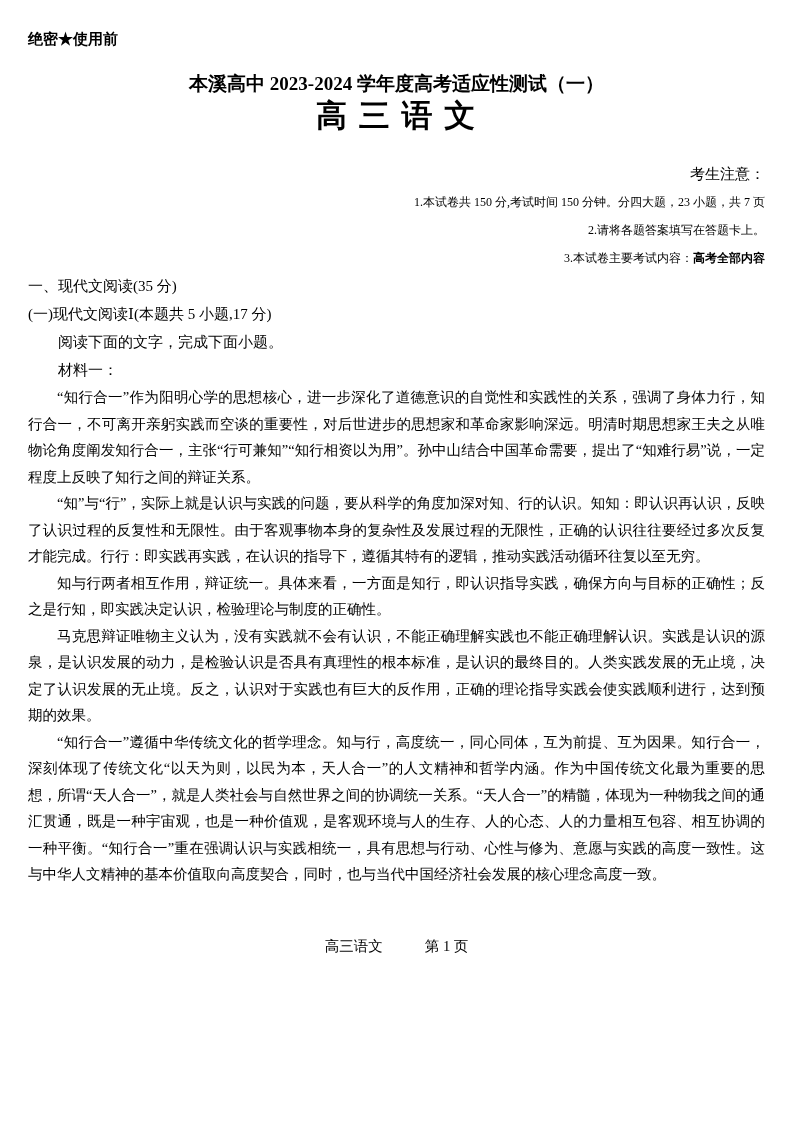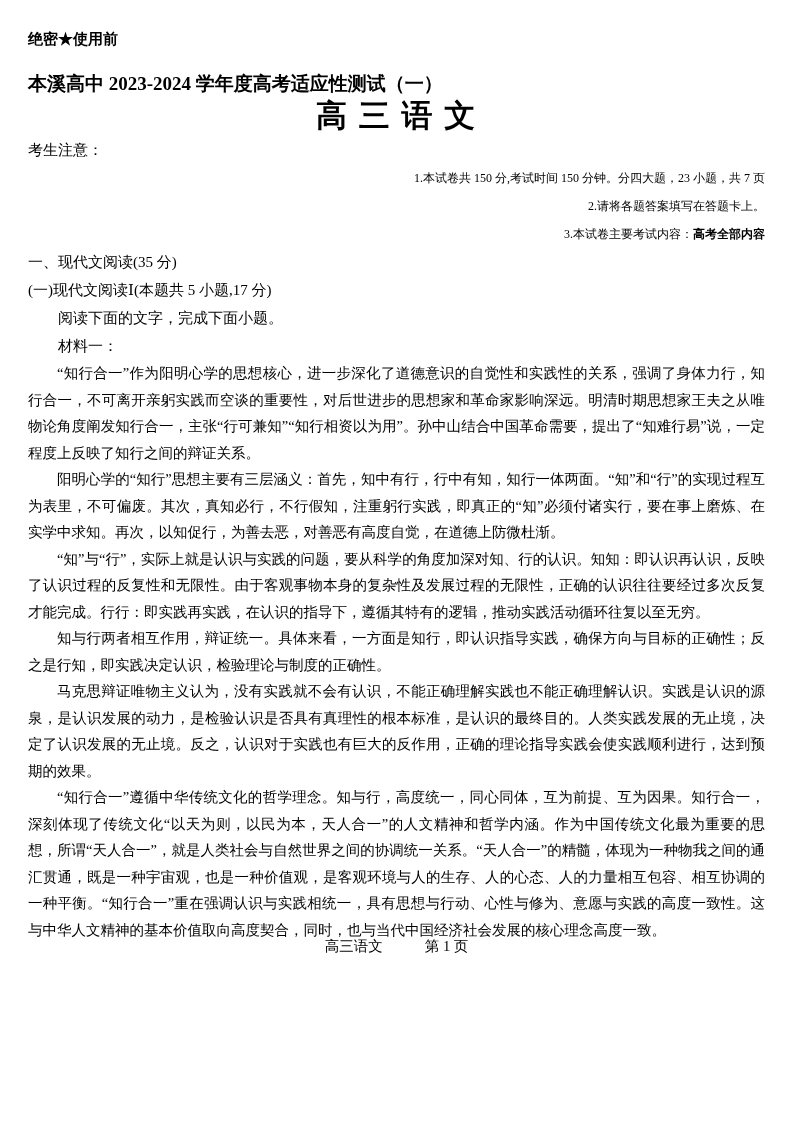--- a/index.html
+++ b/index.html
@@ -16,35 +16,38 @@
     background: #ffffff;
     padding: 30px 28px 0 28px;
     overflow: hidden;
   }
   .classification {
     font-weight: bold;
     font-size: 15px;
     line-height: 18px;
   }
   .exam-title {
+    text-align: center;
     font-weight: bold;
     font-size: 19px;
     margin-top: 24px;
     line-height: 24px;
   }
   .subject-title {
     text-align: center;
     font-weight: bold;
     font-size: 31px;
     line-height: 40px;
     letter-spacing: 2px;
   }
   .notice-header {
     font-size: 15px;
+    margin-top: 24px;
     line-height: 28px;
+    text-align: right;
   }
   .notice-item {
     font-size: 12px;
     line-height: 28px;
     padding-left: 15px;
     text-align: right;
   }
   .notice-item b { font-weight: bold; }
   .section-line {
     font-size: 15px;
@@ -89,21 +92,20 @@
 
   <div class="section-line">一、现代文阅读(35 分)</div>
 
   <div class="section-line">(一)现代文阅读Ⅰ(本题共 5 小题,17 分)</div>
 
   <div class="section-line indent-2">阅读下面的文字，完成下面小题。</div>
 
   <div class="section-line indent-2">材料一：</div>
 
   <p class="para">“知行合一”作为阳明心学的思想核心，进一步深化了道德意识的自觉性和实践性的关系，强调了身体力行，知行合一，不可离开亲躬实践而空谈的重要性，对后世进步的思想家和革命家影响深远。明清时期思想家王夫之从唯物论角度阐发知行合一，主张“行可兼知”“知行相资以为用”。孙中山结合中国革命需要，提出了“知难行易”说，一定程度上反映了知行之间的辩证关系。</p>
-  <p class="para">阳明心学的“知行”思想主要有三层涵义：首先，知中有行，行中有知，知行一体两面。“知”和“行”的实现过程互为表里，不可偏废。其次，真知必行，不行假知，注重躬行实践，即真正的“知”必须付诸实行，要在事上磨炼、在实学中求知。再次，以知促行，为善去恶，对善恶有高度自觉，在道德上防微杜渐。</p>
   <p class="para">“知”与“行”，实际上就是认识与实践的问题，要从科学的角度加深对知、行的认识。知知：即认识再认识，反映了认识过程的反复性和无限性。由于客观事物本身的复杂性及发展过程的无限性，正确的认识往往要经过多次反复才能完成。行行：即实践再实践，在认识的指导下，遵循其特有的逻辑，推动实践活动循环往复以至无穷。</p>
   <p class="para">知与行两者相互作用，辩证统一。具体来看，一方面是知行，即认识指导实践，确保方向与目标的正确性；反之是行知，即实践决定认识，检验理论与制度的正确性。</p>
   <p class="para">马克思辩证唯物主义认为，没有实践就不会有认识，不能正确理解实践也不能正确理解认识。实践是认识的源泉，是认识发展的动力，是检验认识是否具有真理性的根本标准，是认识的最终目的。人类实践发展的无止境，决定了认识发展的无止境。反之，认识对于实践也有巨大的反作用，正确的理论指导实践会使实践顺利进行，达到预期的效果。</p>
   <p class="para">“知行合一”遵循中华传统文化的哲学理念。知与行，高度统一，同心同体，互为前提、互为因果。知行合一，深刻体现了传统文化“以天为则，以民为本，天人合一”的人文精神和哲学内涵。作为中国传统文化最为重要的思想，所谓“天人合一”，就是人类社会与自然世界之间的协调统一关系。“天人合一”的精髓，体现为一种物我之间的通汇贯通，既是一种宇宙观，也是一种价值观，是客观环境与人的生存、人的心态、人的力量相互包容、相互协调的一种平衡。“知行合一”重在强调认识与实践相统一，具有思想与行动、心性与修为、意愿与实践的高度一致性。这与中华人文精神的基本价值取向高度契合，同时，也与当代中国经济社会发展的核心理念高度一致。</p>
 
   <div class="footer">
     <span class="footer-left">高三语文</span><span>第 1 页</span>
   </div>
 
 </div>

